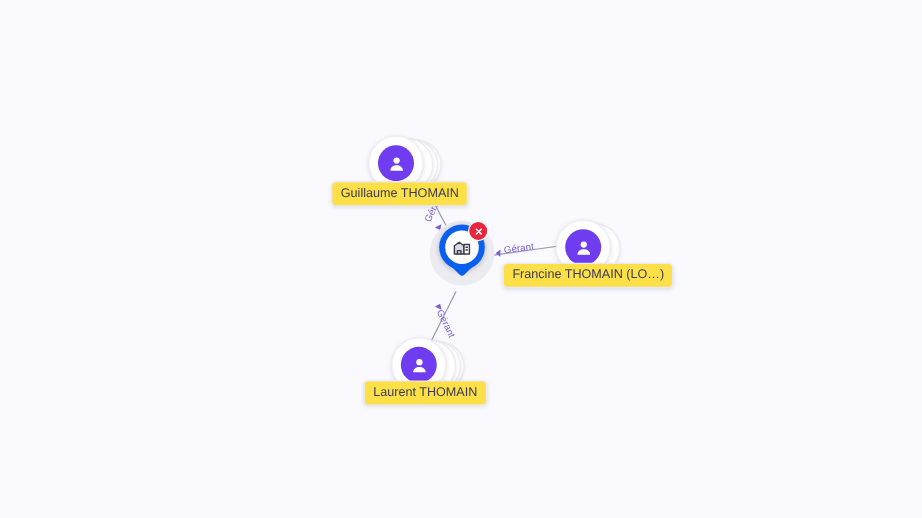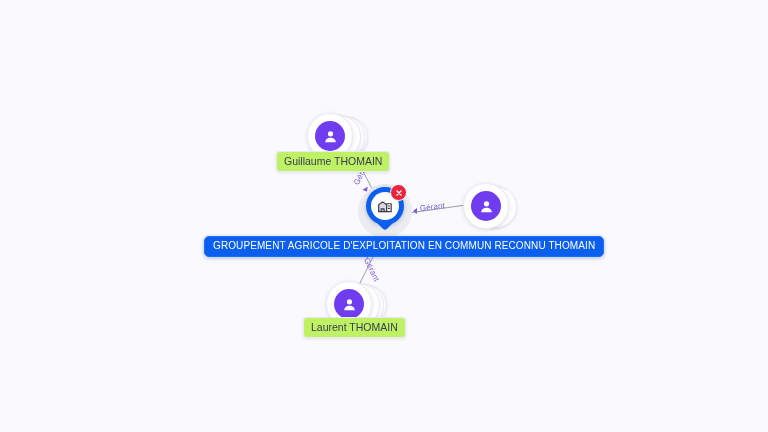--- a/index.html
+++ b/index.html
@@ -86,21 +86,21 @@
     background: #6f3cf0;
     display: flex;
     align-items: center;
     justify-content: center;
   }
   .avatar svg { display: block; }
 
   
   .node-label {
     position: absolute;
-    background: #bef264;
+    background: #fde047;
     border: 1px solid #e9e9f2;
     border-radius: 4px;
     color: #3a3a52;
     font-size: 10.5px;
     font-family: "Liberation Sans", sans-serif;
     padding: 3px 7px 4px 7px;
     white-space: nowrap;
     box-shadow: 0 1px 3px rgba(40,40,90,.12);
     line-height: 12px;
   }
@@ -233,20 +233,21 @@
     <div class="stack-card c3" style="left:16px; top:3px; width:40px; height:40px;"></div>
     <div class="node-disc" style="left:4px;">
       <div class="avatar">
         <svg width="17" height="17" viewBox="0 0 24 24" fill="#ffffff">
           <circle cx="12" cy="8.2" r="3.7"></circle>
           <path d="M4.6 20.2c0-4.1 3.3-6.4 7.4-6.4s7.4 2.3 7.4 6.4z"></path>
         </svg>
       </div>
     </div>
   </div>
+  <div class="node-label" style="left:419px; top:219px;">Francine THOMAIN (LO…)</div>
 
   <div class="person-node" style="left:325px; top:281px;">
     <div class="stack-card c3"></div>
     <div class="stack-card c2"></div>
     <div class="stack-card c1"></div>
     <div class="node-disc">
       <div class="avatar">
         <svg width="17" height="17" viewBox="0 0 24 24" fill="#ffffff">
           <circle cx="12" cy="8.2" r="3.7"></circle>
           <path d="M4.6 20.2c0-4.1 3.3-6.4 7.4-6.4s7.4 2.3 7.4 6.4z"></path>
@@ -268,15 +269,14 @@
         <path d="M17 12h1.8M17 15.6h1.8" stroke="#3b3b4d"></path>
       </svg>
     </div>
     <div class="error-badge">
       <svg width="8" height="8" viewBox="0 0 12 12" stroke="#ffffff" stroke-width="2" stroke-linecap="round">
         <path d="M3 3l6 6M9 3l-6 6"></path>
       </svg>
     </div>
   </div>
 
-  <div id="company-label">GROUPEMENT AGRICOLE D'EXPLOITATION EN COMMUN RECONNU THOMAIN</div>
 
 </div>
 
 </body></html>

